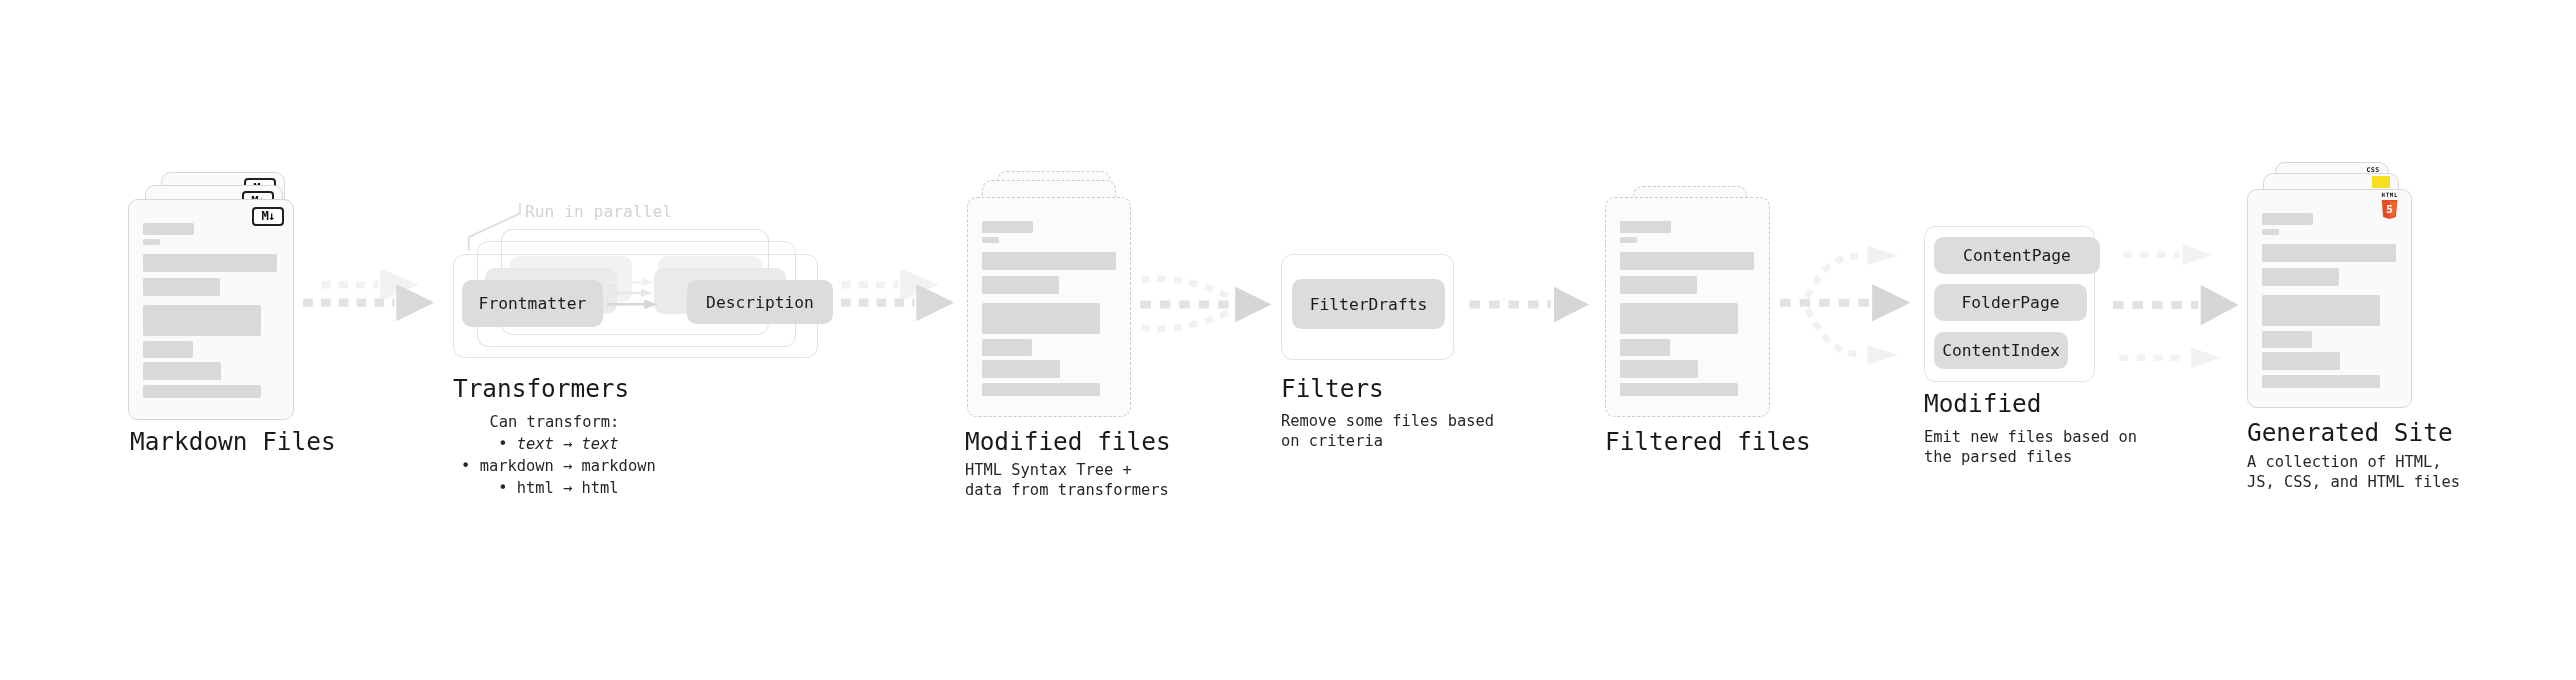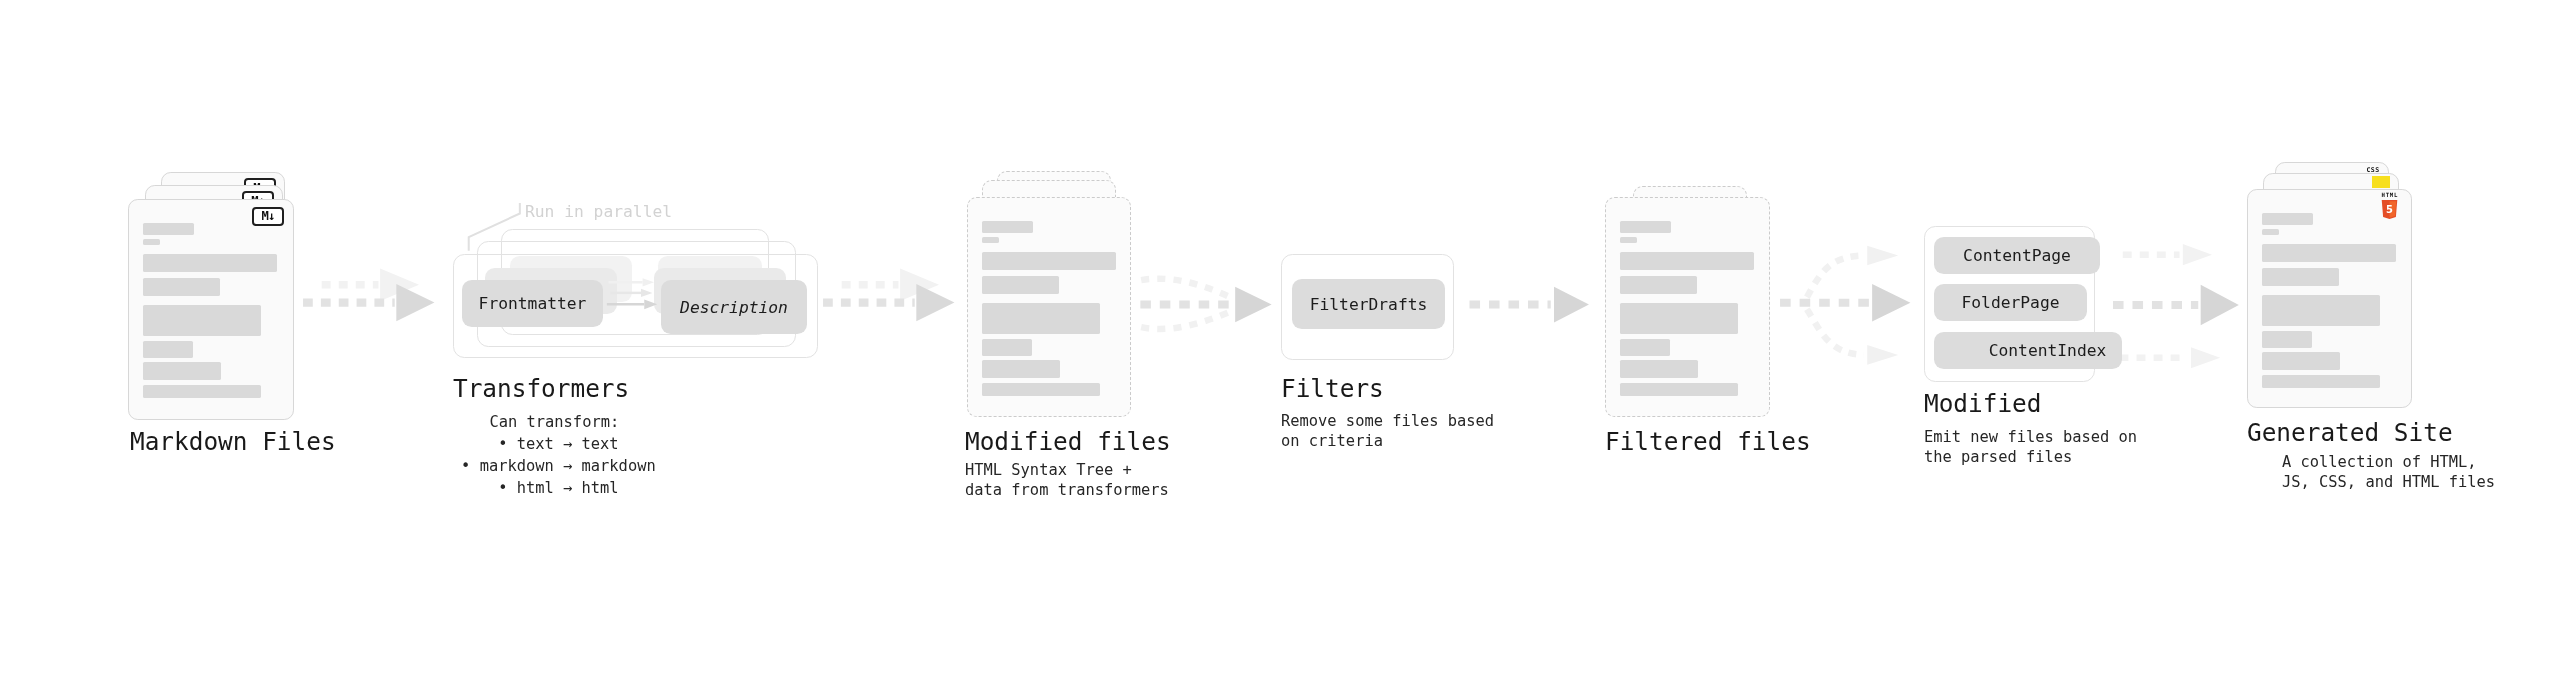--- a/index.html
+++ b/index.html
@@ -125,35 +125,35 @@
 
     <div class="box" style="left:501px;top:229px;width:268px;height:106px;"></div>
     <div class="box" style="left:477px;top:241px;width:319px;height:106px;"></div>
     <div class="box" style="left:453px;top:254px;width:365px;height:104px;"></div>
 
     <div class="pill ghost3" style="left:510px;top:256px;width:122px;height:46px;"></div>
     <div class="pill ghost3" style="left:658px;top:256px;width:104px;height:46px;"></div>
     <div class="pill ghost2" style="left:485px;top:268px;width:132px;height:46px;"></div>
     <div class="pill ghost2" style="left:654px;top:268px;width:132px;height:46px;"></div>
     <div class="pill" style="left:462px;top:280px;width:141px;height:47px;">Frontmatter</div>
-    <div class="pill" style="left:661px;top:280px;width:146px;height:54px;font-style:italic;">Description</div>
+    <div class="pill" style="left:687px;top:280px;width:146px;height:44px;">Description</div>
 
     <svg class="arrow-svg" style="left:605px;top:275px" width="59" height="39" viewBox="0 0 72 48">
       <path d="M4 9 H46" stroke="#f0f0f0" stroke-width="3" fill="none"></path>
       <polygon points="46,4 60,9 46,14" fill="#f0f0f0"></polygon>
       <path d="M6 22 H44" stroke="#e7e7e7" stroke-width="3" fill="none"></path>
       <polygon points="44,17 58,22 44,27" fill="#e7e7e7"></polygon>
       <path d="M2 36 H48" stroke="#d6d6d6" stroke-width="3" fill="none"></path>
       <polygon points="48,30 64,36 48,42" fill="#d6d6d6"></polygon>
     </svg>
 
     <div class="stage-label" style="left:453px;top:375px;">Transformers</div>
     <div class="stage-desc" style="left:453px;top:411px;">
       <div class="desc-line lh27">Can transform:</div>
-      <div class="desc-line lh27" style="padding-left:8.1px;">• text → text</div>
+      <div class="desc-line lh27" style="padding-left:8.1px;font-style:italic;">• text → text</div>
       <div class="desc-line lh27" style="padding-left:8.1px;">• markdown → markdown</div>
       <div class="desc-line lh27" style="padding-left:8.1px;">• html → html</div>
     </div>
   </div>
 
   <div>
     <div class="doc dashed" style="left:997px;top:171px;width:114px;height:57px;"></div>
     <div class="doc dashed" style="left:982px;top:180px;width:134px;height:57px;"></div>
     <div class="doc dashed" style="left:967px;top:197px;width:164px;height:220px;">
       <div class="doc-lines">
@@ -198,21 +198,21 @@
           <div class="bar" style="width: 118px; height: 13px; margin-bottom: 0px;"></div>
         </div>
     </div>
     <div class="stage-label" style="left:1605px;top:428px;">Filtered files</div>
   </div>
 
   <div>
     <div class="box" style="left:1924px;top:226px;width:171px;height:156px;"></div>
     <div class="pill" style="left:1934px;top:237px;width:166px;height:37px;">ContentPage</div>
     <div class="pill" style="left:1934px;top:284px;width:153px;height:37px;">FolderPage</div>
-    <div class="pill" style="left:1934px;top:332px;width:149px;height:37px;padding-left:39px;">ContentIndex</div>
+    <div class="pill" style="left:1934px;top:332px;width:134px;height:37px;">ContentIndex</div>
     <div class="stage-label" style="left:1924px;top:390px;">Modified</div>
     <div class="stage-desc" style="left:1924px;top:428px;">
       <div class="desc-line lh24">Emit new files based on</div>
       <div class="desc-line lh24">the parsed files</div>
     </div>
   </div>
 
   <div>
     <div class="doc" style="left:2275px;top:162px;width:114px;height:57px;">
       <div class="css-badge">
@@ -237,20 +237,20 @@
           <div class="bar" style="width: 17px; height: 5.7px; margin-bottom: 9px;"></div>
           <div class="bar" style="width: 134px; height: 18px; margin-bottom: 5.7px;"></div>
           <div class="bar" style="width: 77px; height: 18px; margin-bottom: 9.8px;"></div>
           <div class="bar" style="width: 118px; height: 31px; margin-bottom: 4.9px;"></div>
           <div class="bar" style="width: 50px; height: 17px; margin-bottom: 4.1px;"></div>
           <div class="bar" style="width: 78px; height: 18px; margin-bottom: 4.9px;"></div>
           <div class="bar" style="width: 118px; height: 13px; margin-bottom: 0px;"></div>
         </div>
     </div>
     <div class="stage-label" style="left:2247px;top:419px;">Generated Site</div>
-    <div class="stage-desc" style="left:2247px;top:452px;margin-left:35px;">
+    <div class="stage-desc" style="left:2247px;top:452px;">
       <div class="desc-line">A collection of HTML,</div>
       <div class="desc-line">JS, CSS, and HTML files</div>
     </div>
   </div>
 
 </div>
 
 
 </body></html>

